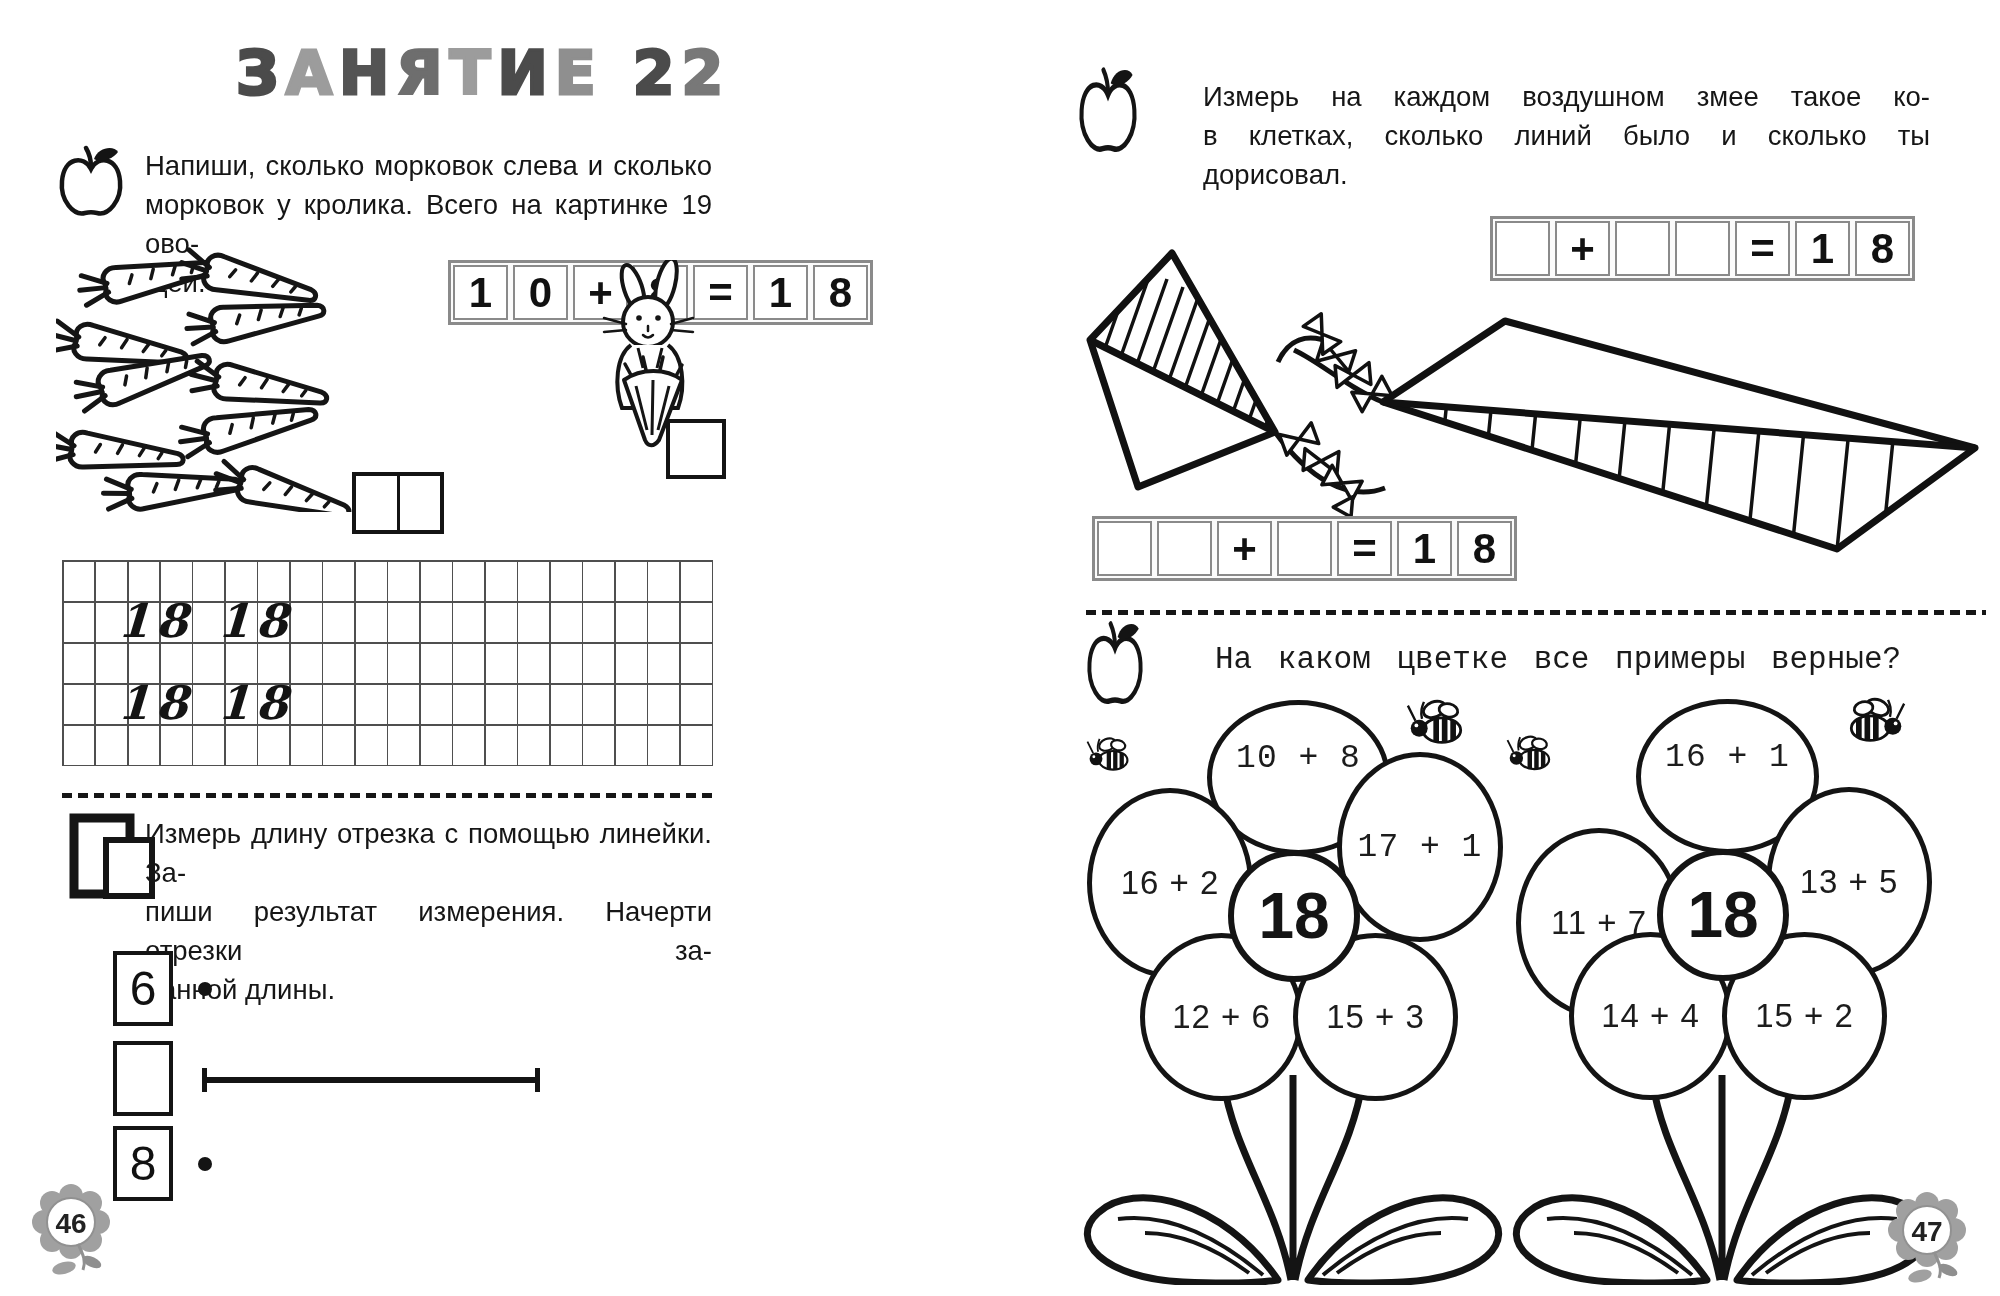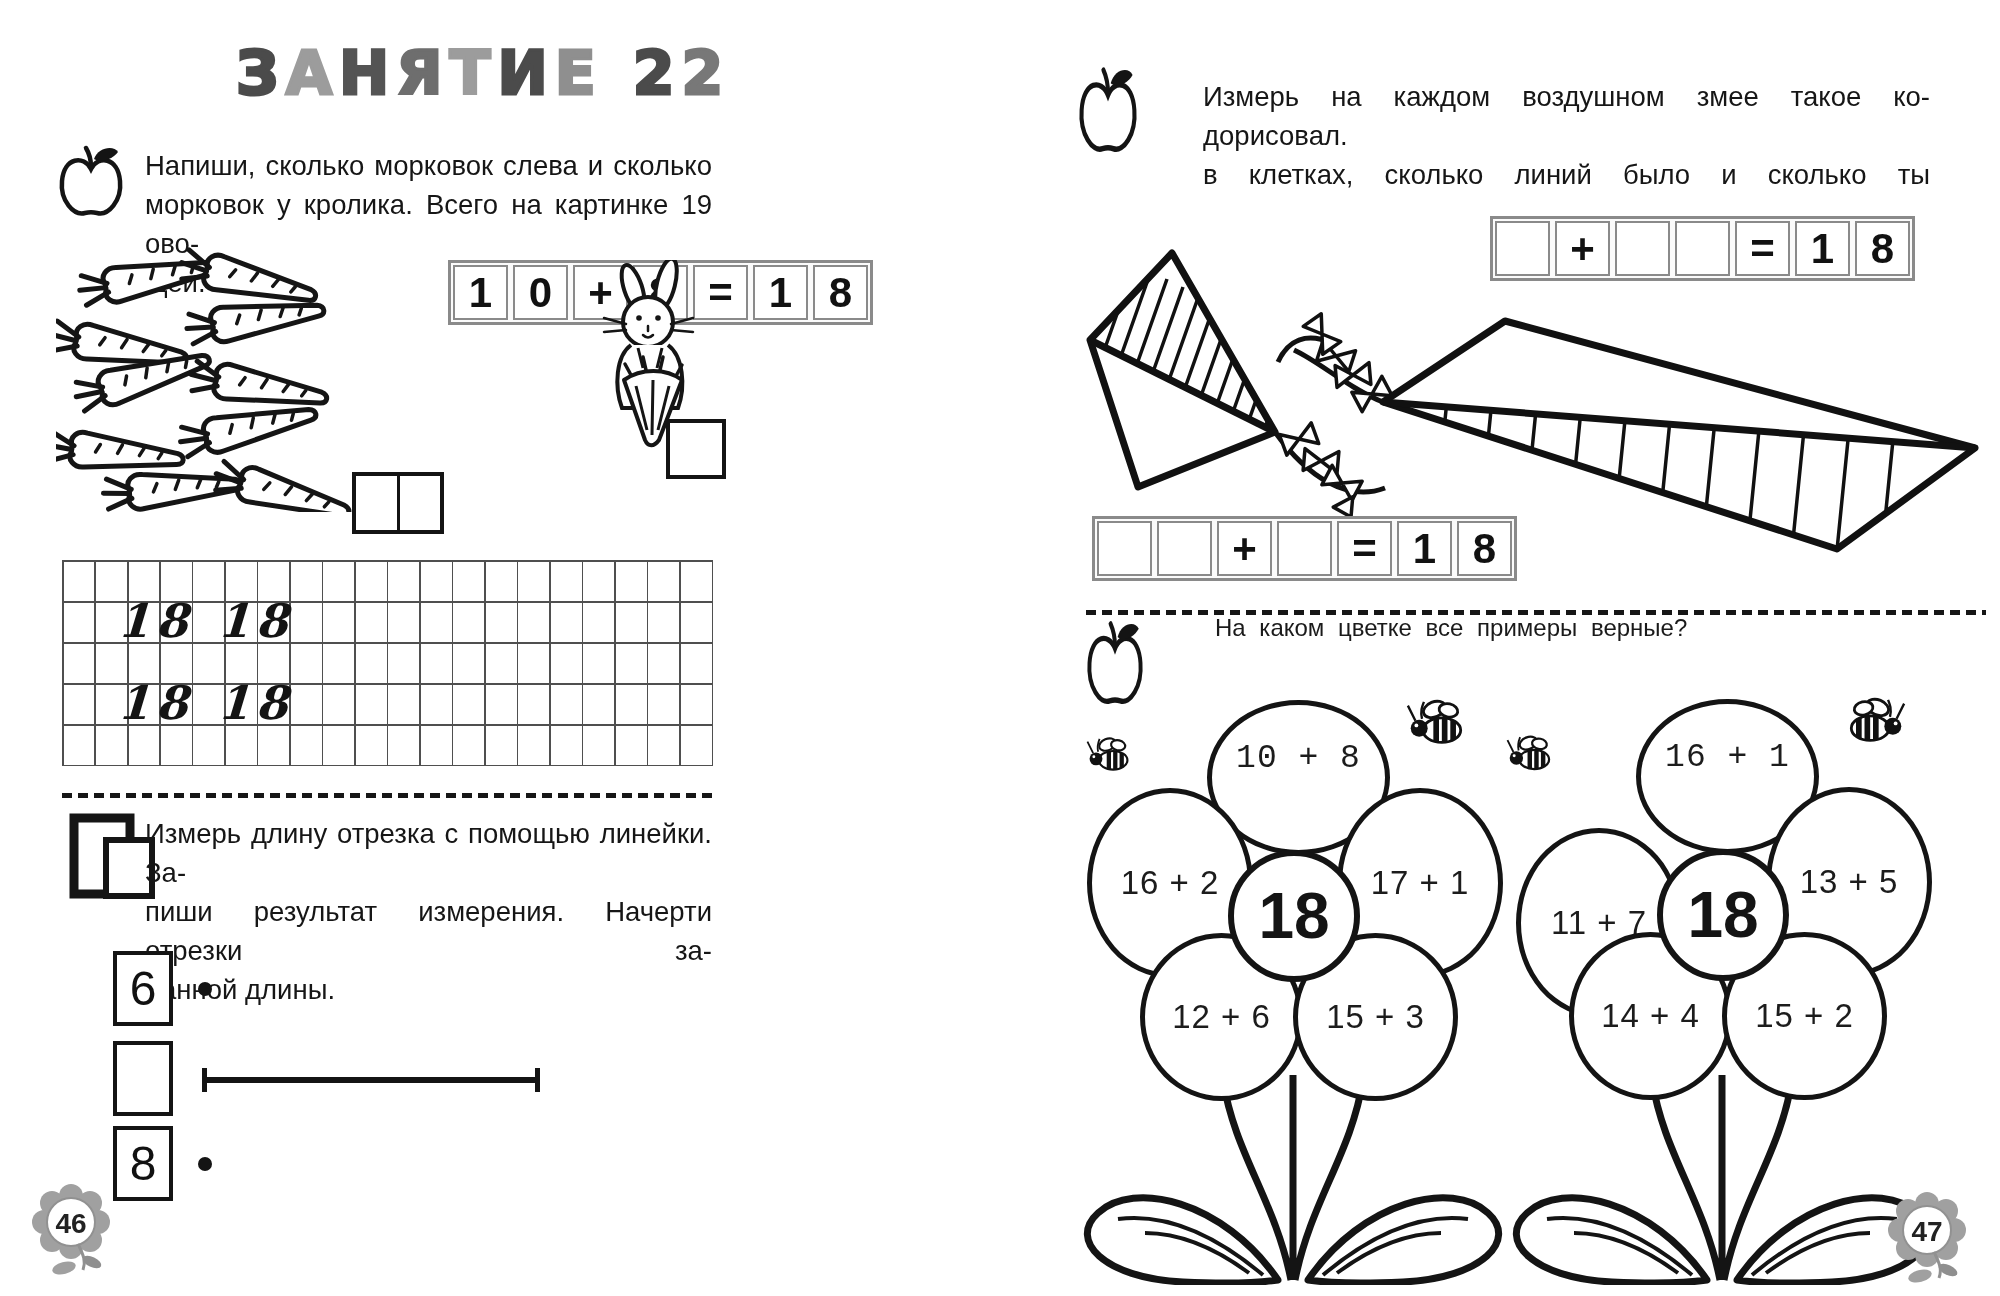--- a/index.html
+++ b/index.html
@@ -197,22 +197,22 @@
   <div>
 
     <svg class="abs" style="left:1078px;top:64px;" width="60" height="92" viewBox="0 0 66 76" preserveAspectRatio="none">
       <path d="M33,26 C26,12 6,14 4,38 C2,58 16,73 27,70 C31,69 35,69 39,70 C50,73 64,58 62,38 C60,14 40,12 33,26 Z" fill="#fff" stroke="#141414" stroke-width="4.5"></path>
       <path d="M33,24 C33,16 31,10 28,5" fill="none" stroke="#141414" stroke-width="4.5" stroke-linecap="round"></path>
       <path d="M36,16 C40,4 56,2 60,9 C54,17 42,20 36,16 Z" fill="#141414"></path>
     </svg>
 
     <div class="abs tasktext" style="left:1203px;top:77px;width:727px;">
       <div class="line">Измерь на каждом воздушном змее такое ко-</div>
+      <div class="line">в клетках, сколько линий было и сколько ты</div>
       <div class="line last">дорисовал.</div>
-      <div class="line">в клетках, сколько линий было и сколько ты</div>
     </div>
 
     <div class="abs eqrow" style="left:1490px;top:216px;">
       <div class="eqcell"></div>
       <div class="eqcell">+</div>
       <div class="eqcell"></div>
       <div class="eqcell"></div>
       <div class="eqcell">=</div>
       <div class="eqcell">1</div>
       <div class="eqcell">8</div>
@@ -271,40 +271,40 @@
     </div>
 
     <div class="abs dash" style="left:1086px;top:610px;width:900px;"></div>
 
     <svg class="abs" style="left:1086px;top:618px;" width="58" height="90" viewBox="0 0 66 76" preserveAspectRatio="none">
       <path d="M33,26 C26,12 6,14 4,38 C2,58 16,73 27,70 C31,69 35,69 39,70 C50,73 64,58 62,38 C60,14 40,12 33,26 Z" fill="#fff" stroke="#141414" stroke-width="4.5"></path>
       <path d="M33,24 C33,16 31,10 28,5" fill="none" stroke="#141414" stroke-width="4.5" stroke-linecap="round"></path>
       <path d="M36,16 C40,4 56,2 60,9 C54,17 42,20 36,16 Z" fill="#141414"></path>
     </svg>
 
-    <div class="abs" style="left:1215px;top:614px;font-size:24px;word-spacing:7px;">На каком цветке все примеры верные?</div>
+    <div class="abs" style="left:1215px;top:642px;font-size:31px;word-spacing:7px;font-family:Liberation Mono, monospace;">На каком цветке все примеры верные?</div>
 
     <svg class="abs" style="left:1073px;top:1075px;" width="440" height="210" viewBox="0 0 440 210">
       <path d="M150,5 C162,80 202,125 218,205 M290,5 C278,80 238,125 222,205 M220,0 L220,205" fill="none" stroke="#141414" stroke-width="7"></path>
       <path d="M205,205 C150,125 60,105 25,138 C-5,165 30,203 110,207 C152,209 185,208 205,205 Z" fill="#fff" stroke="#141414" stroke-width="7" stroke-linejoin="round"></path>
       <path d="M190,200 C140,158 92,138 45,144 M176,198 C138,170 102,158 72,158" fill="none" stroke="#141414" stroke-width="4"></path>
       <path d="M235,205 C290,125 380,105 415,138 C445,165 410,203 330,207 C288,209 255,208 235,205 Z" fill="#fff" stroke="#141414" stroke-width="7" stroke-linejoin="round"></path>
       <path d="M250,200 C300,158 348,138 395,144 M264,198 C302,170 338,158 368,158" fill="none" stroke="#141414" stroke-width="4"></path>
     </svg>
     <svg class="abs" style="left:1502px;top:1075px;" width="440" height="210" viewBox="0 0 440 210">
       <path d="M150,5 C162,80 202,125 218,205 M290,5 C278,80 238,125 222,205 M220,0 L220,205" fill="none" stroke="#141414" stroke-width="7"></path>
       <path d="M205,205 C150,125 60,105 25,138 C-5,165 30,203 110,207 C152,209 185,208 205,205 Z" fill="#fff" stroke="#141414" stroke-width="7" stroke-linejoin="round"></path>
       <path d="M190,200 C140,158 92,138 45,144 M176,198 C138,170 102,158 72,158" fill="none" stroke="#141414" stroke-width="4"></path>
       <path d="M235,205 C290,125 380,105 415,138 C445,165 410,203 330,207 C288,209 255,208 235,205 Z" fill="#fff" stroke="#141414" stroke-width="7" stroke-linejoin="round"></path>
       <path d="M250,200 C300,158 348,138 395,144 M264,198 C302,170 338,158 368,158" fill="none" stroke="#141414" stroke-width="4"></path>
     </svg>
 
     <div class="petal top" style="left:1207px;top:700px;width:183px;height:155px;">10 + 8</div>
     <div class="petal" style="left:1087px;top:788px;width:156px;height:180px;">16 + 2</div>
-    <div class="petal" style="left:1337px;top:788px;width:156px;height:180px;">17 + 1</div>
+    <div class="petal" style="left:1337px;top:752px;width:156px;height:180px;font-family:Liberation Mono, monospace;">17 + 1</div>
     <div class="petal" style="left:1140px;top:933px;width:153px;height:158px;">12 + 6</div>
     <div class="petal" style="left:1293px;top:933px;width:155px;height:158px;">15 + 3</div>
     <div class="flower-center" style="left:1228px;top:850px;">18</div>
 
     <div class="petal top" style="left:1636px;top:699px;width:183px;height:155px;">16 + 1</div>
     <div class="petal" style="left:1516px;top:828px;width:156px;height:180px;">11 + 7</div>
     <div class="petal" style="left:1766px;top:787px;width:156px;height:180px;">13 + 5</div>
     <div class="petal" style="left:1569px;top:932px;width:153px;height:158px;">14 + 4</div>
     <div class="petal" style="left:1722px;top:932px;width:155px;height:158px;">15 + 2</div>
     <div class="flower-center" style="left:1657px;top:849px;">18</div>

